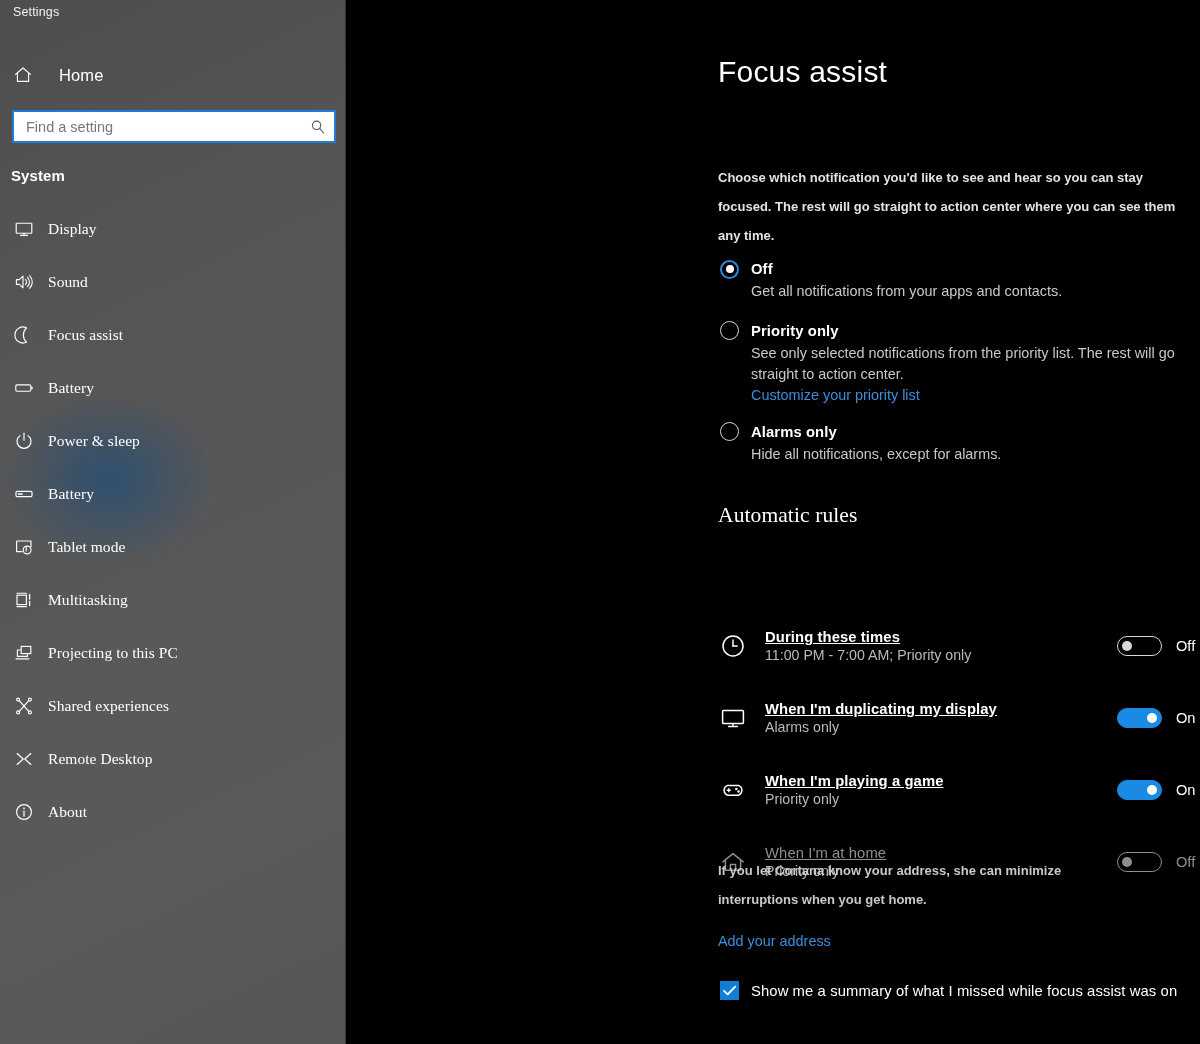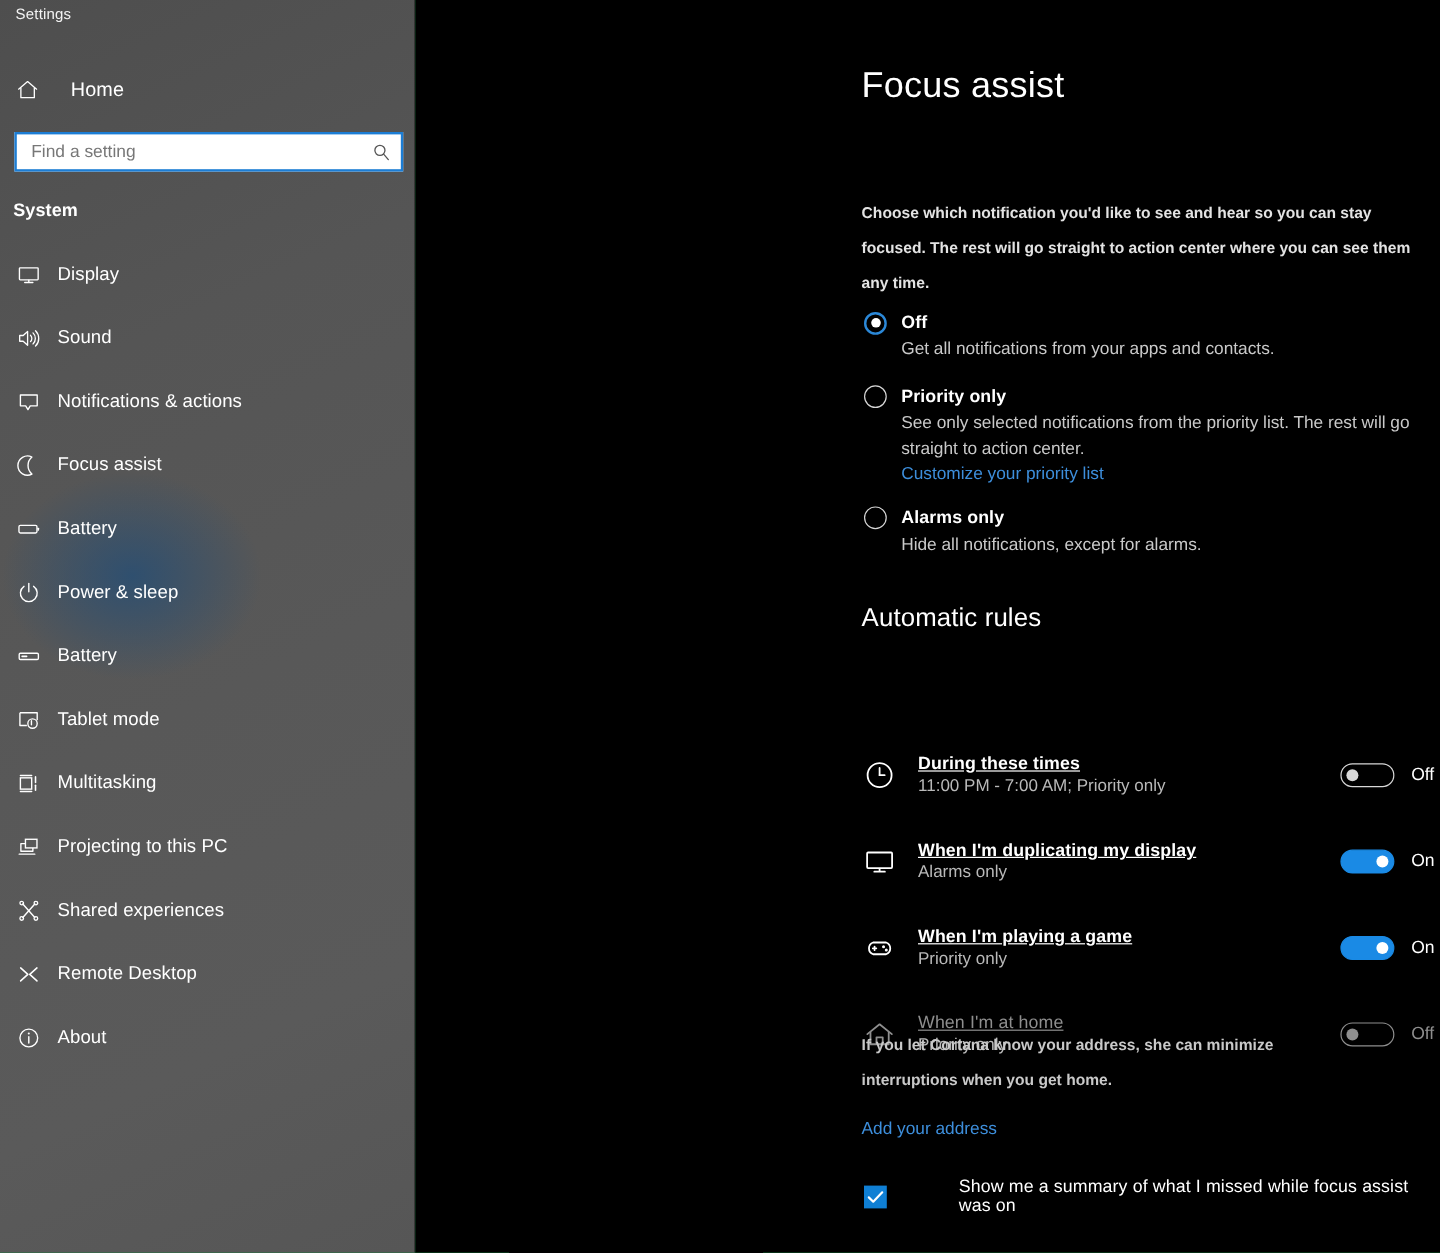--- a/index.html
+++ b/index.html
@@ -10,21 +10,21 @@
     background: #000000;
     font-family: "Liberation Sans", sans-serif;
     overflow: hidden;
   }
 
   #app {
     position: relative;
     width: 1200px;
     height: 1044px;
     display: flex;
-    background: #22c55e;
+    background: #404040;
   }
 
   
   #sidebar {
     position: relative;
     width: 346px;
     height: 1044px;
     flex: 0 0 346px;
     background:
       radial-gradient(ellipse 150px 120px at 110px 480px, rgba(40,78,115,0.85) 0%, rgba(40,78,115,0.0) 72%),
@@ -119,20 +119,21 @@
     align-items: center;
     justify-content: center;
     flex: 0 0 26px;
   }
   .nav-item .lbl {
     font-size: 15.5px;
     color: #ffffff;
     margin-left: 11px;
     letter-spacing: 0.05px;
     white-space: nowrap;
+    font-family: Liberation Serif, serif;
   }
 
   
   #main {
     position: relative;
     flex: 1;
     height: 1044px;
     background: #000000;
     padding-left: 26px;
     overflow: hidden;
@@ -201,20 +202,21 @@
     margin-top: 1px;
     font-size: 14.4px;
     color: #3d8edb;
     cursor: pointer;
   }
 
   .sub-title {
     font-size: 21.5px;
     color: #ffffff;
     letter-spacing: 0.1px;
+    font-family: Liberation Serif, serif;
   }
 
   
   .rules { position: absolute; left: 374px; top: 610px; width: 492px; }
   .rule-row {
     position: relative;
     height: 72px;
     display: flex;
     align-items: center;
   }
@@ -284,21 +286,20 @@
   }
   .toggle-state.dim { color: #8e8e8e; }
 
   
   .check-row {
     position: absolute;
     left: 374px;
     top: 981px;
     display: flex;
     align-items: center;
-    gap: 48px;
   }
   .checkbox {
     width: 19px; height: 19px;
     background: #0f7fd4;
     position: relative;
     flex: 0 0 19px;
   }
   .check-label {
     margin-left: 12px;
     font-size: 14.8px;
@@ -357,28 +358,20 @@
           <svg width="20" height="20" viewBox="0 0 20 20">
             <path d="M2.4 7.6 L5.3 7.6 L9 4.2 L9 15.8 L5.3 12.4 L2.4 12.4 Z" fill="none" stroke="#fff" stroke-width="1.1" stroke-linejoin="round"></path>
             <path d="M11.4 7.3 A3.8 3.8 0 0 1 11.4 12.7" fill="none" stroke="#fff" stroke-width="1.1" stroke-linecap="round"></path>
             <path d="M13.5 5.4 A6.4 6.4 0 0 1 13.5 14.6" fill="none" stroke="#fff" stroke-width="1.1" stroke-linecap="round"></path>
             <path d="M15.6 3.6 A9 9 0 0 1 15.6 16.4" fill="none" stroke="#fff" stroke-width="1.1" stroke-linecap="round"></path>
           </svg>
         </span>
         <span class="lbl">Sound</span>
       </div>
 
-      <div class="nav-item">
-        <span class="ico">
-          <svg width="20" height="20" viewBox="0 0 20 20">
-            <path d="M3 4.2 L17 4.2 L17 13.2 L11.2 13.2 L9.3 16.3 L7.4 13.2 L3 13.2 Z" fill="none" stroke="#fff" stroke-width="1.15" stroke-linejoin="round"></path>
-          </svg>
-        </span>
-        <span class="lbl">Notifications &amp; actions</span>
-      </div>
 
       <div class="nav-item">
         <span class="ico">
           <svg width="20" height="20" viewBox="0 0 20 20">
             <path d="M12.6 2.9 A8 8 0 1 0 12.6 17.1 A9.4 9.4 0 0 1 12.6 2.9 Z" fill="none" stroke="#fff" stroke-width="1.15" stroke-linejoin="round"></path>
           </svg>
         </span>
         <span class="lbl">Focus assist</span>
       </div>
 

